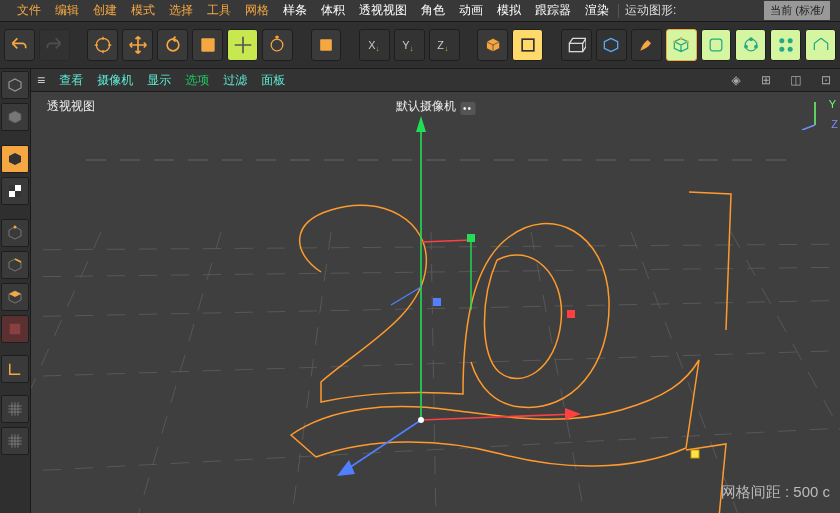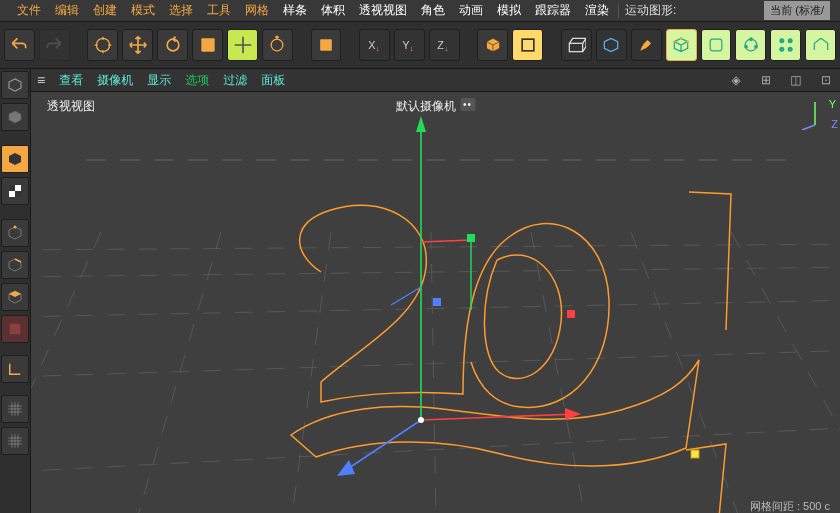--- a/index.html
+++ b/index.html
@@ -23,23 +23,23 @@
   .leftbtn svg{width:18px;height:18px}
   .viewport{flex:1;display:flex;flex-direction:column;background:#3f3f3f;position:relative}
   .vpmenu{height:22px;background:#333;display:flex;align-items:center;padding:0 6px;gap:14px;border-bottom:1px solid #1a1a1a;font-size:12px}
   .vpmenu .hamb{font-size:14px;color:#ccc;cursor:pointer}
   .vpmenu .vmi{color:#5eead4;cursor:pointer}
   .vpmenu .vmi.act{color:#22c55e}
   .vpmenu .spacer{flex:1}
   .vpmenu .vicn{width:16px;height:16px;display:flex;align-items:center;justify-content:center;cursor:pointer;color:#aaa}
   .canvas{flex:1;position:relative;background:#3f3f3f;overflow:hidden}
   .vplabel{position:absolute;top:6px;left:16px;color:#eee;font-size:12px;z-index:5}
-  .camlabel{position:absolute;top:6px;left:50%;transform:translateX(-50%);color:#eee;font-size:12px;display:flex;align-items:flex-start;gap:4px;z-index:5}
+  .camlabel{position:absolute;top:6px;left:50%;transform:translateX(-50%);color:#eee;font-size:12px;display:flex;align-items:flex-end;gap:4px;z-index:5}
   .camlabel .dots{background:#555;padding:1px 3px;border-radius:2px;font-size:10px;letter-spacing:1px}
-  .gridinfo{position:absolute;bottom:4px;right:10px;color:#bbb;font-size:11px;z-index:5}
+  .gridinfo{position:absolute;bottom:16px;right:10px;color:#bbb;font-size:15px;z-index:5}
   .axis-corner{position:absolute;top:8px;right:10px;z-index:5}
   .axis-corner .y{color:#6eff6e;font-size:11px;position:absolute;top:-2px;right:-6px}
   .axis-corner .z{color:#88f;font-size:11px;position:absolute;top:18px;right:-8px}
 </style>
 </head>
 <body>
 
 <div class="menubar">
   <span class="mi">文件</span>
   <span class="mi">编辑</span>

